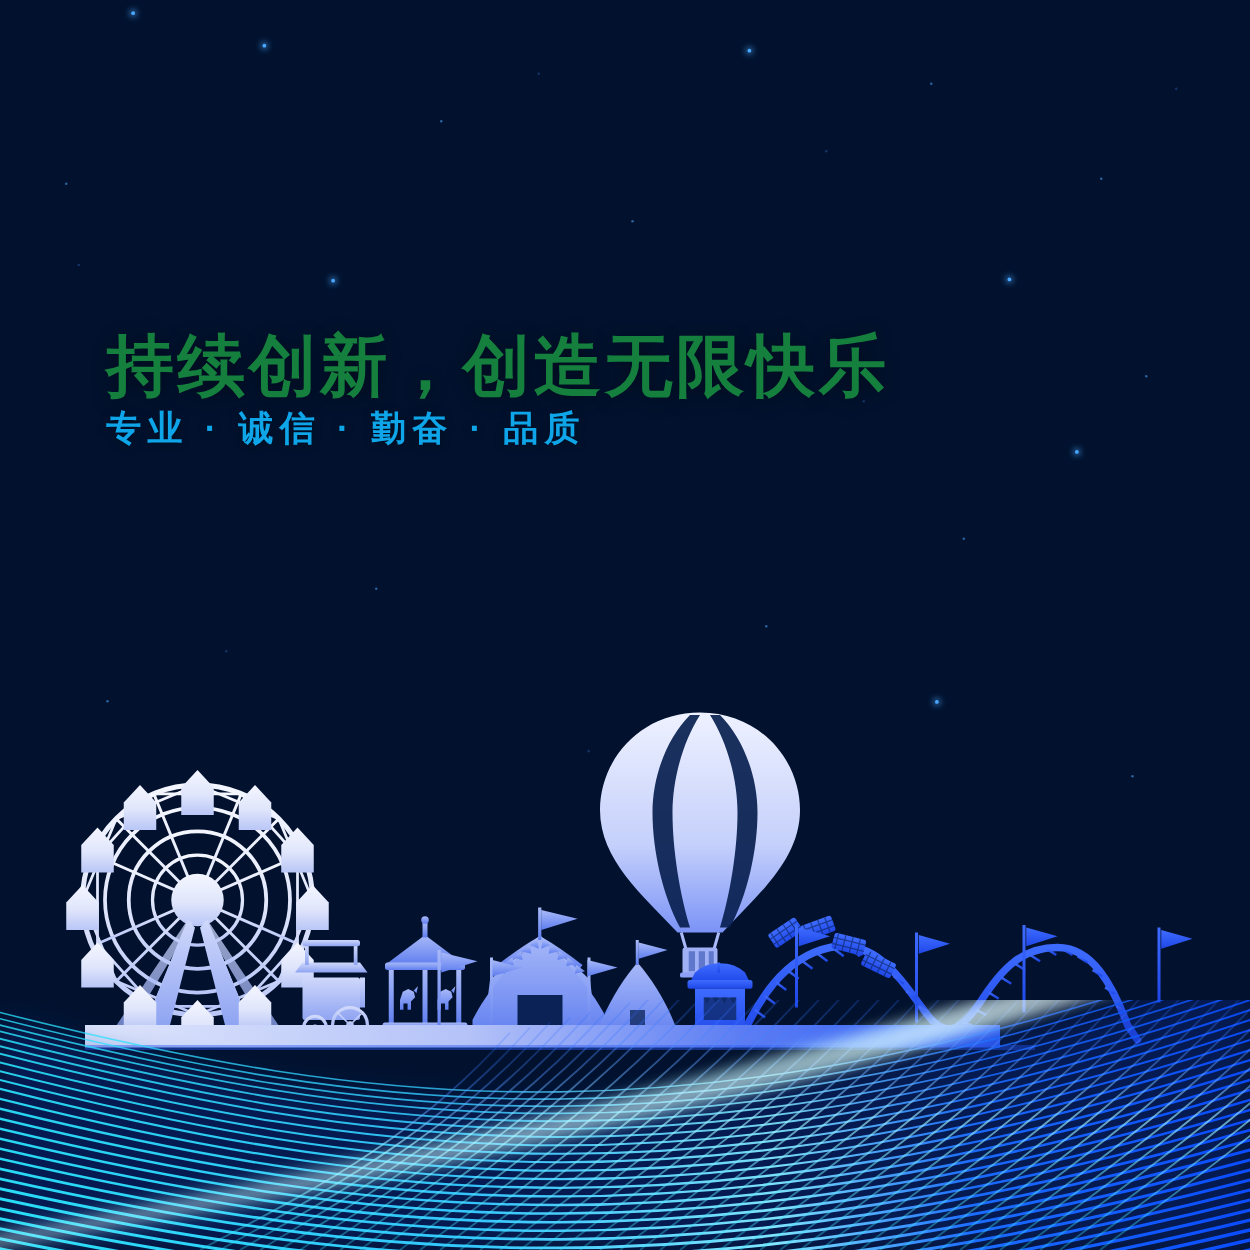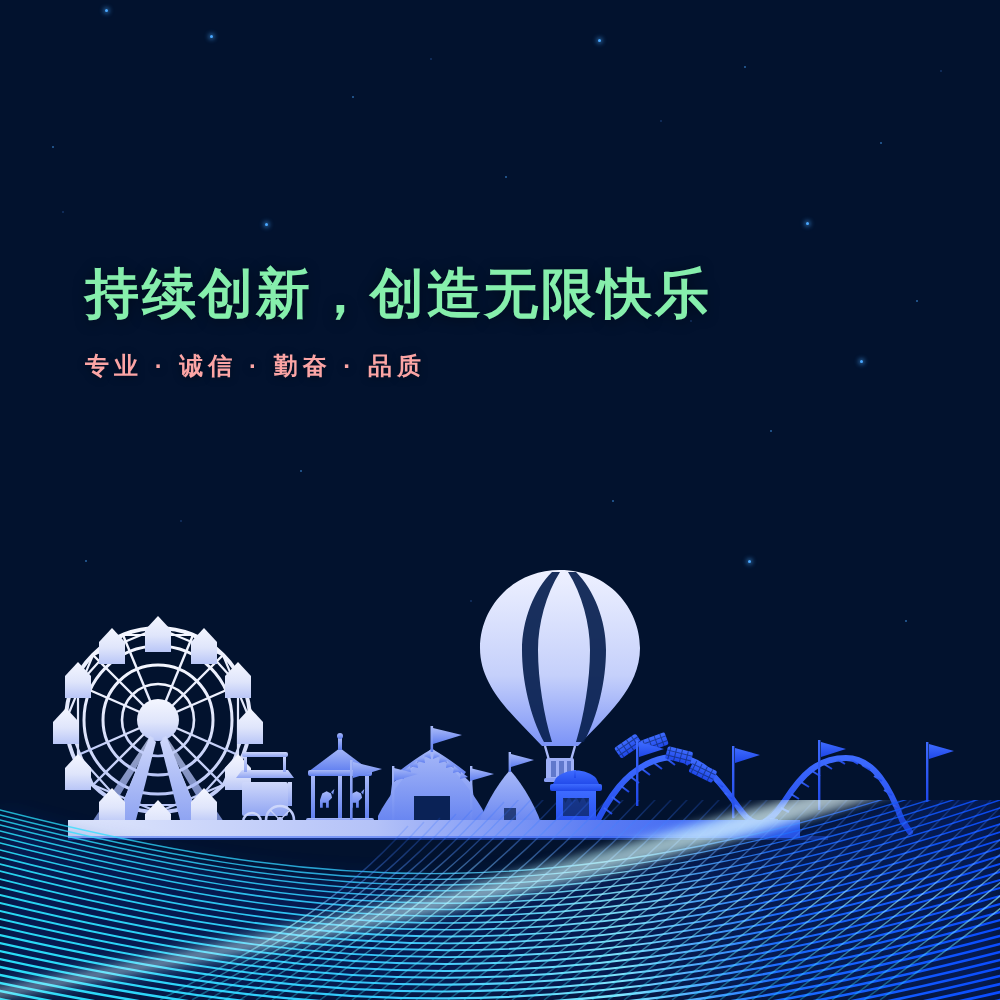--- a/index.html
+++ b/index.html
@@ -20,27 +20,26 @@
   
   .stars{position:absolute;inset:0;pointer-events:none;}
   .star{position:absolute;border-radius:50%;background:#4aa8ff;}
   .star.big{width:3px;height:3px;box-shadow:0 0 5px 1px rgba(74,168,255,.85);}
   .star.sm{width:2px;height:2px;opacity:.55;}
   .star.dim{width:2px;height:2px;background:#2a5ea8;opacity:.45;}
 
   
   .text-block{position:absolute;left:85px;top:262px;}
   .headline{
-    font-size:54px;font-weight:700;color:#86efac;letter-spacing:3px;
+    font-size:54px;font-weight:700;color:#15803d;letter-spacing:3px;
     line-height:1.15;white-space:nowrap;
     text-shadow:0 2px 14px rgba(0,0,0,.45);
   }
   .subhead{
-    margin-top:26px;
-    font-size:24px;font-weight:700;color:#fca5a5;letter-spacing:5px;
+    font-size:28px;font-weight:700;color:#0ea5e9;letter-spacing:5px;
     white-space:nowrap;
     text-shadow:0 1px 8px rgba(0,0,0,.4);
   }
 
   
   .scene{position:absolute;left:0;top:520px;width:1000px;height:330px;}
   .scene svg{display:block;}
 
   
   .wave{position:absolute;left:0;bottom:0;width:1000px;height:200px;}

